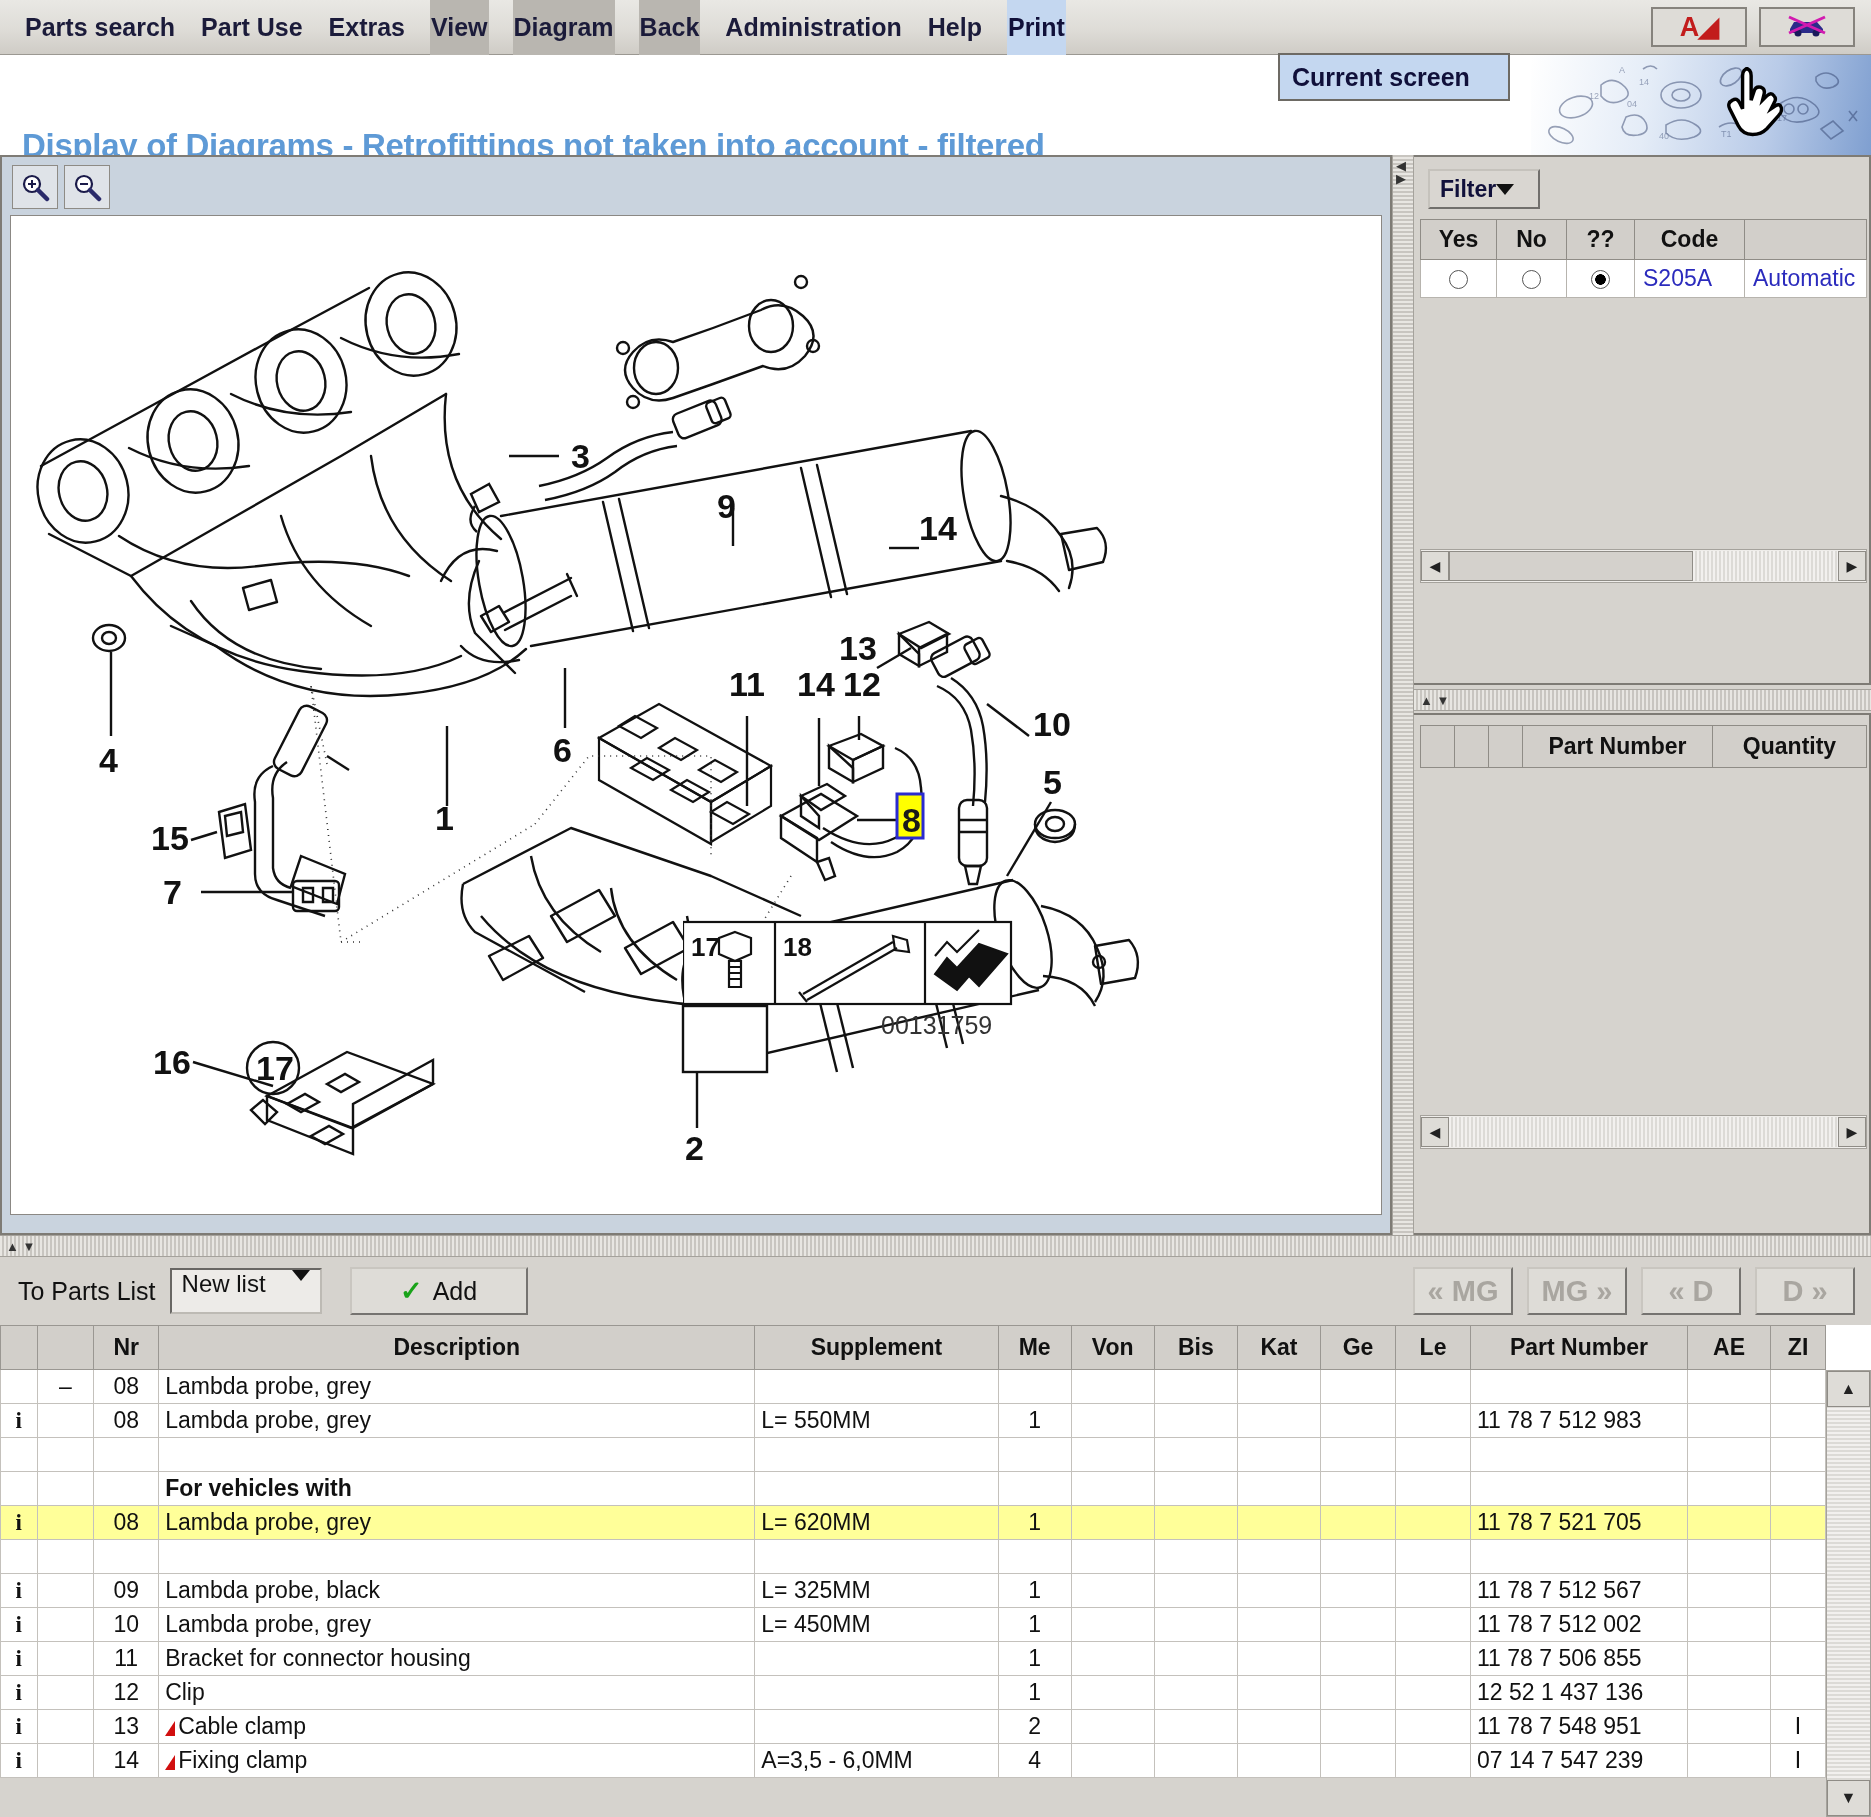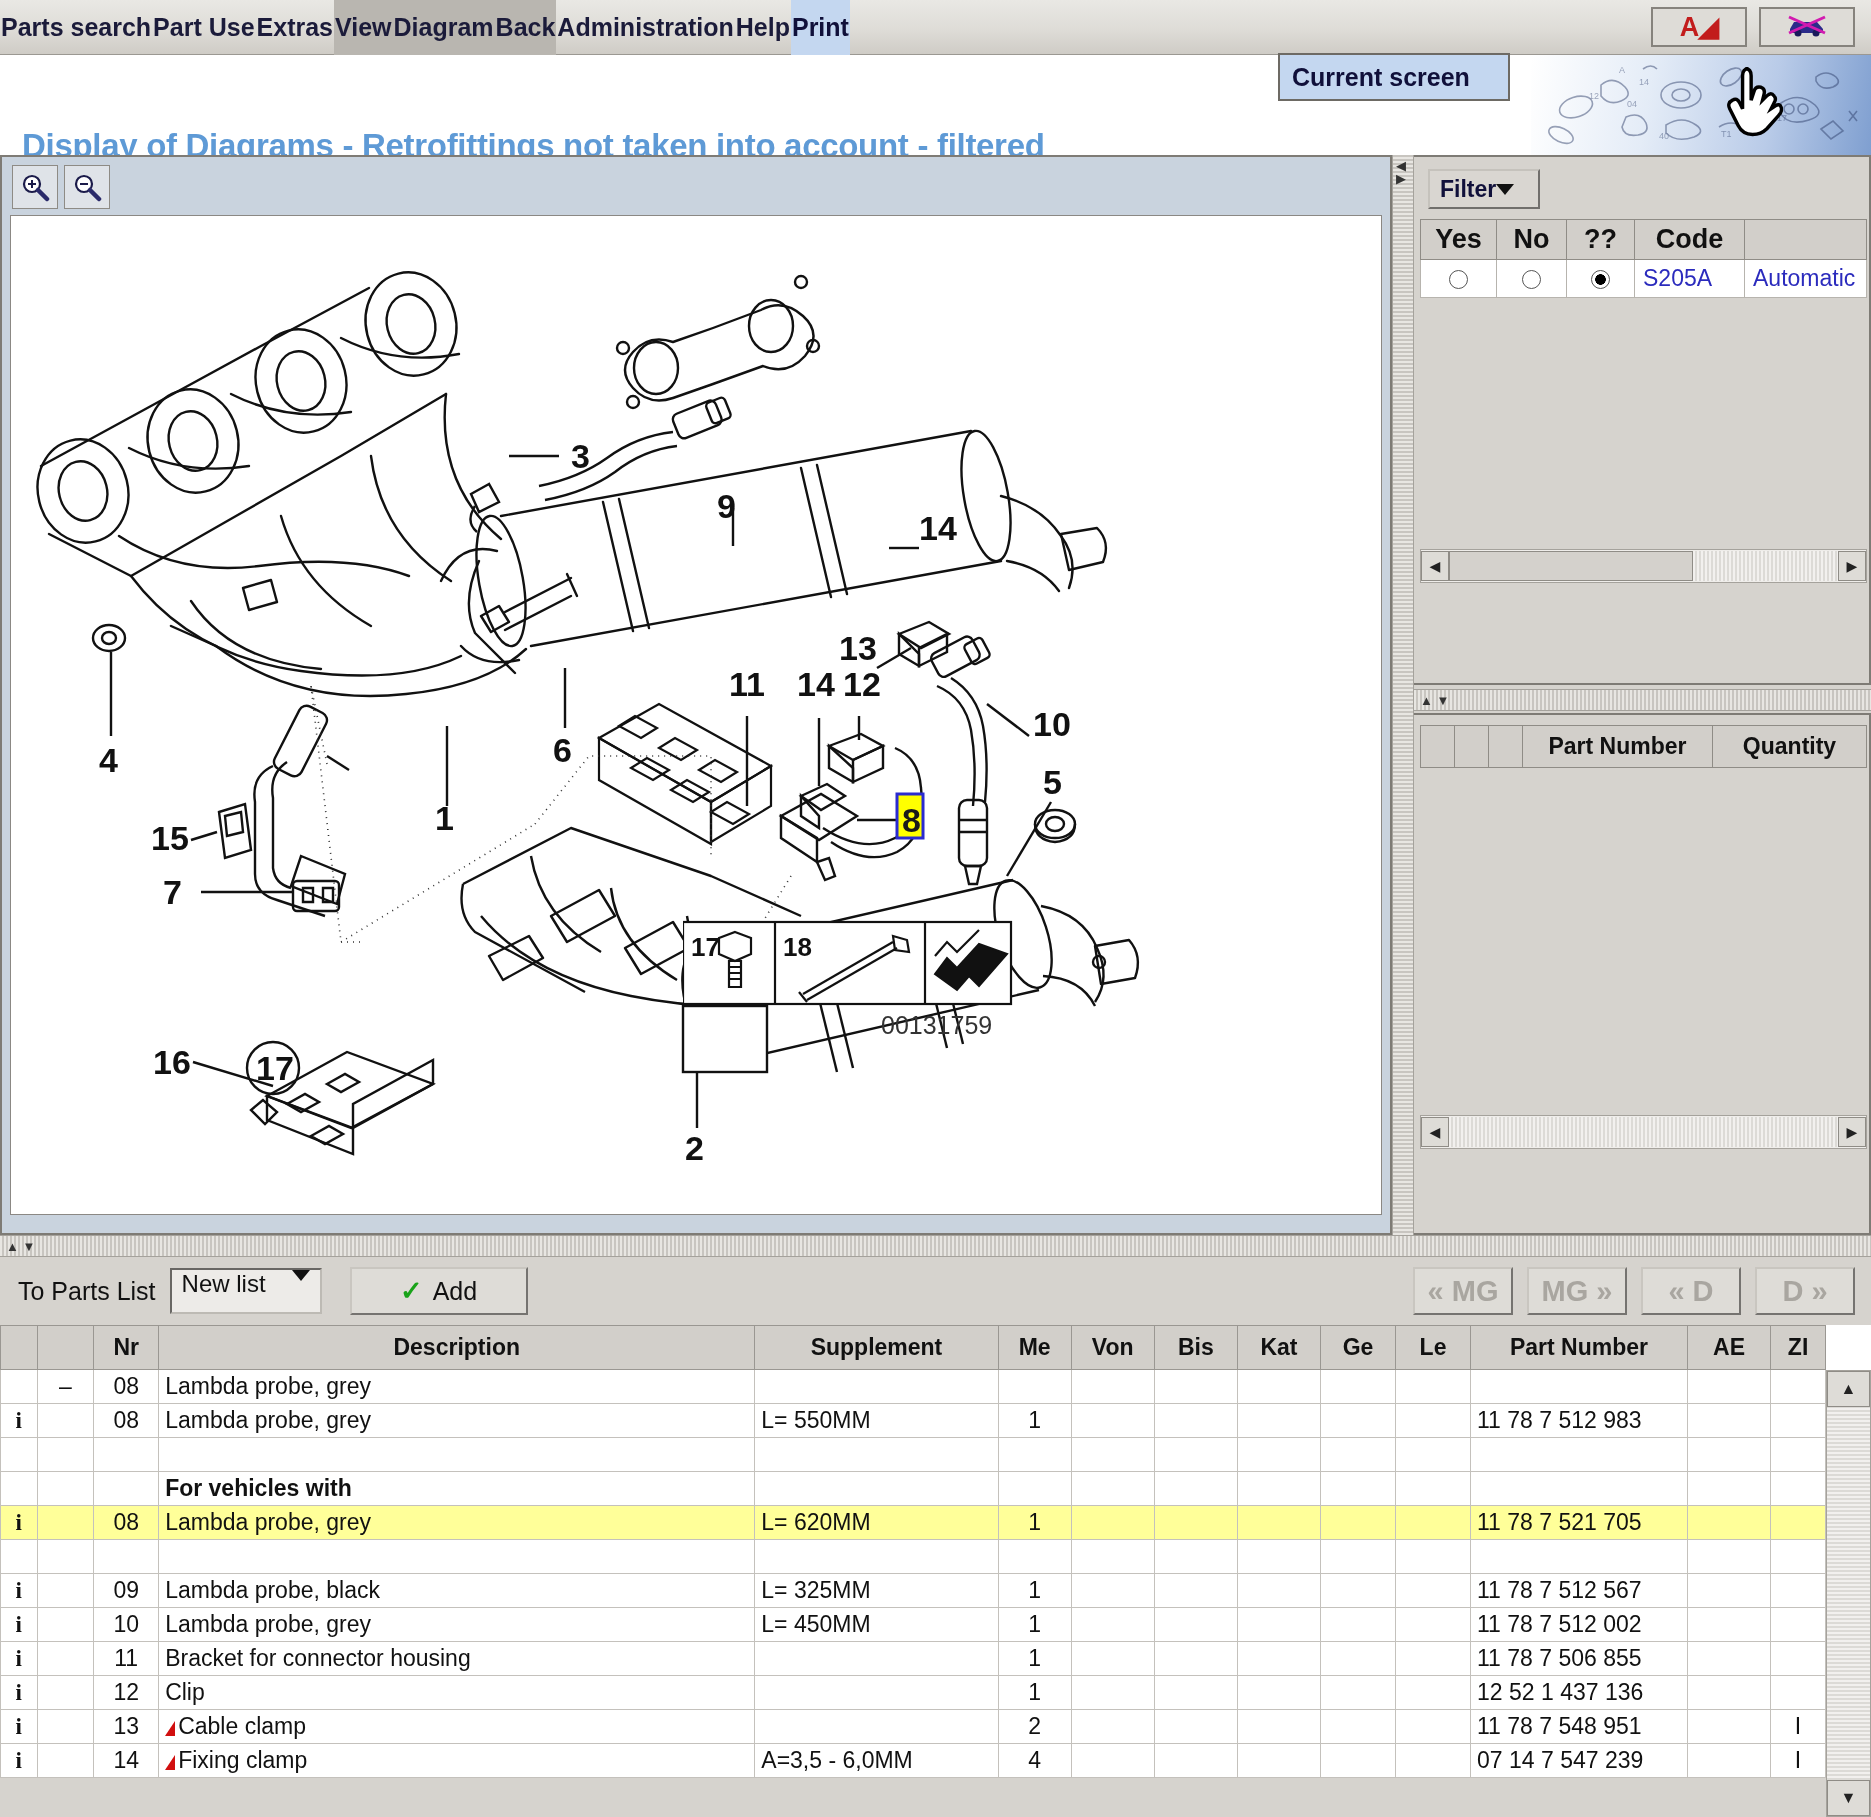--- a/index.html
+++ b/index.html
@@ -16,20 +16,21 @@
   .menubar {
     position: absolute; left: 0; top: 0; width: 1871px; height: 55px;
     background: linear-gradient(to bottom,#e9e8e4 0%,#dedcd7 55%,#cfccc6 100%);
     border-bottom: 1px solid #9b9892;
     display: flex; align-items: center;
   }
   .menu-item {
     height: 55px; display: flex; align-items: center; padding: 0 1px;
     font-size: 25px; font-weight: bold; color: #1b1b3a; white-space: nowrap;
     cursor: default;
+    margin-left: 24px;
   }
   .menu-item.hl-grey { background: #b9b6b0; }
   .menu-item.hl-blue { background: #c4d7f0; color: #10103a; }
   .menubar-spacer { flex: 1 1 auto; height: 55px; }
   .tool-btn {
     width: 96px; height: 40px; margin-right: 12px;
     background: #dedcd7; border: 2px solid #86837d;
     display: flex; align-items: center; justify-content: center;
   }
   .tool-btn:last-child { margin-right: 16px; }
@@ -102,21 +103,21 @@
     display: flex; align-items: center; padding-left: 10px;
     font-size: 23px; font-weight: bold; color: #10103a;
   }
   .caret-d { width:0;height:0;border-left:9px solid transparent;border-right:9px solid transparent;border-top:11px solid #111; }
   .ftable {
     position: absolute; left: 6px; top: 62px; width: 447px;
     border-collapse: collapse; font-size: 22px;
   }
   .ftable th {
     background: #d2cfca; border: 1px solid #8f8c86; height: 40px;
-    font-size: 27px; font-weight: bold; color: #111;
+    font-size: 23px; font-weight: bold; color: #111;
   }
   .ftable td {
     background: #fff; border: 1px solid #b7b4ae; height: 38px;
     text-align: center; font-size: 23px;
   }
   .ftable td.code, .ftable td.desc { color: #2b2bbd; text-align: left; padding-left: 8px; }
   .radio { display:inline-block; width:19px; height:19px; border-radius:50%;
            border:1px solid #555; background:#fff; vertical-align:middle; }
   .radio.on { background: radial-gradient(circle,#000 0 42%,#fff 46% 100%); }
   .filter-fill { position:absolute; left:6px; top:160px; width:447px; height:228px; background:#d6d3ce; }

